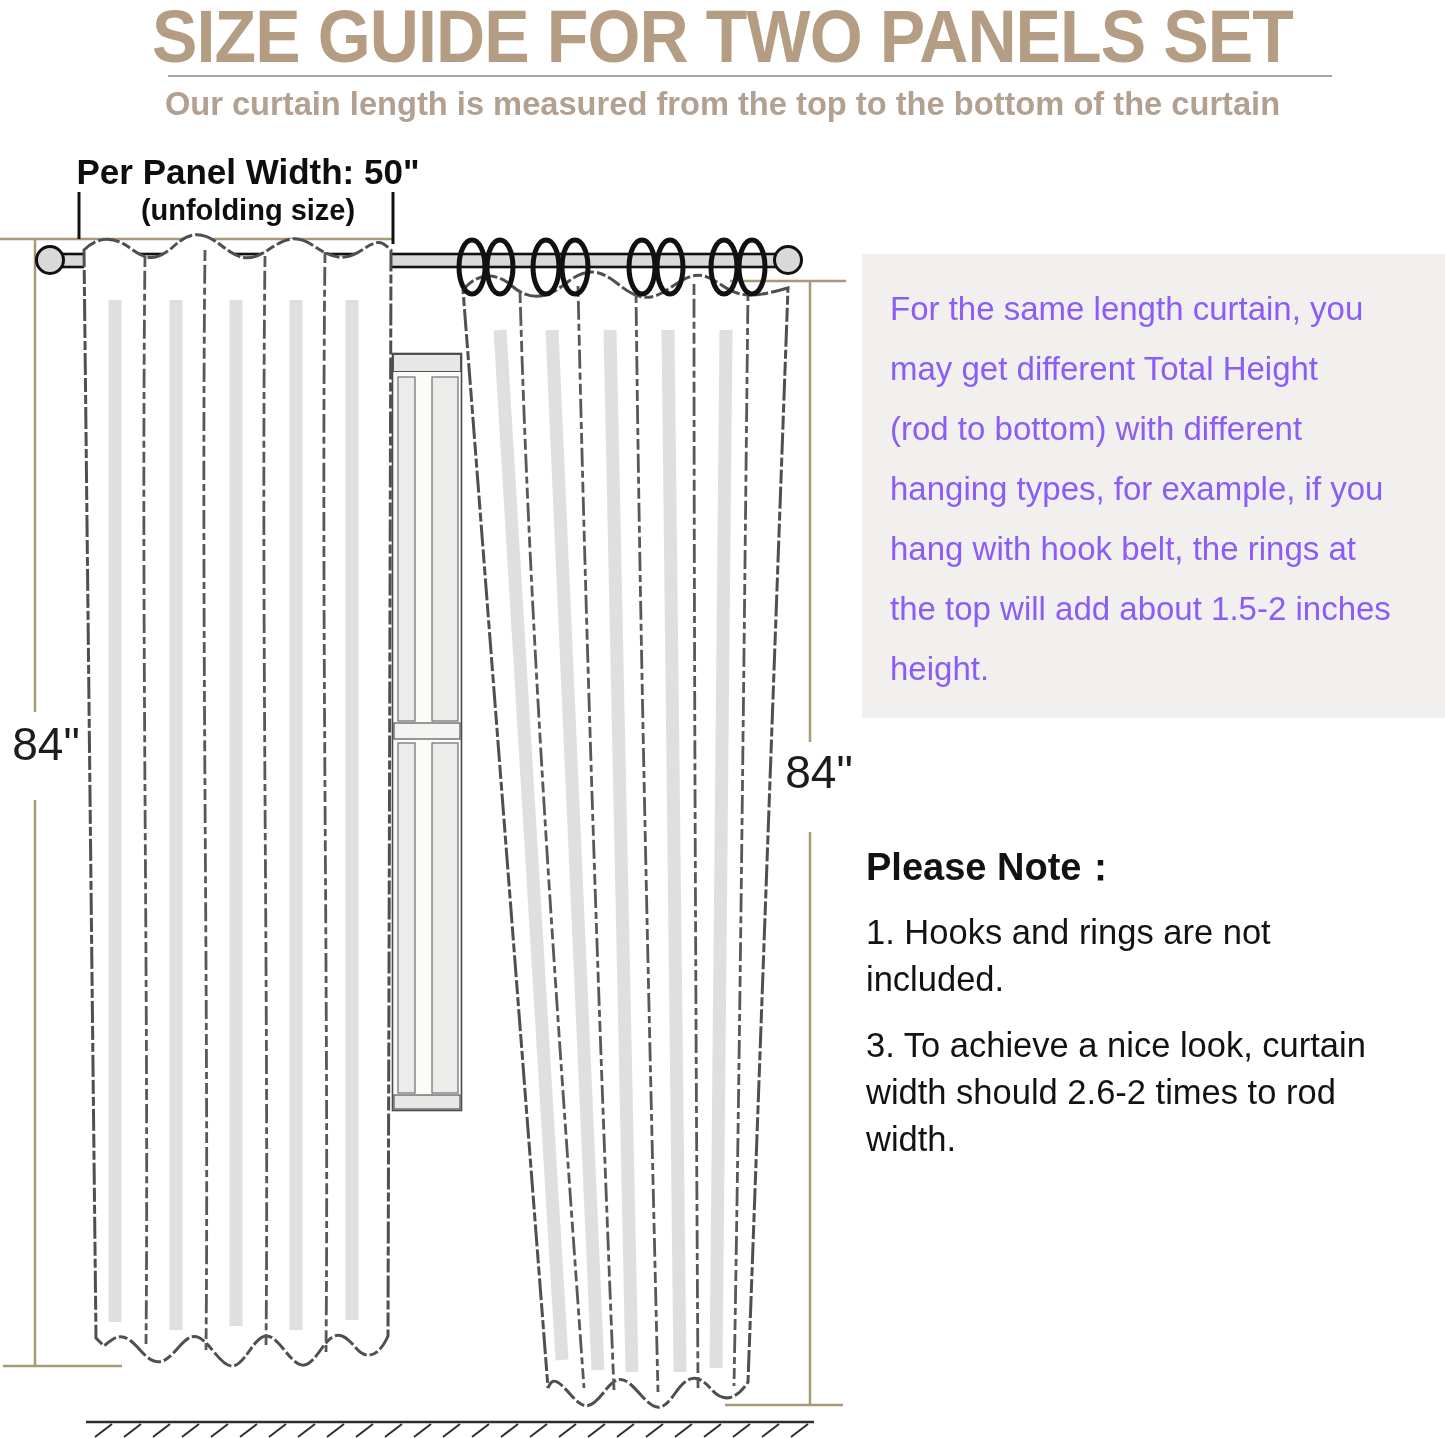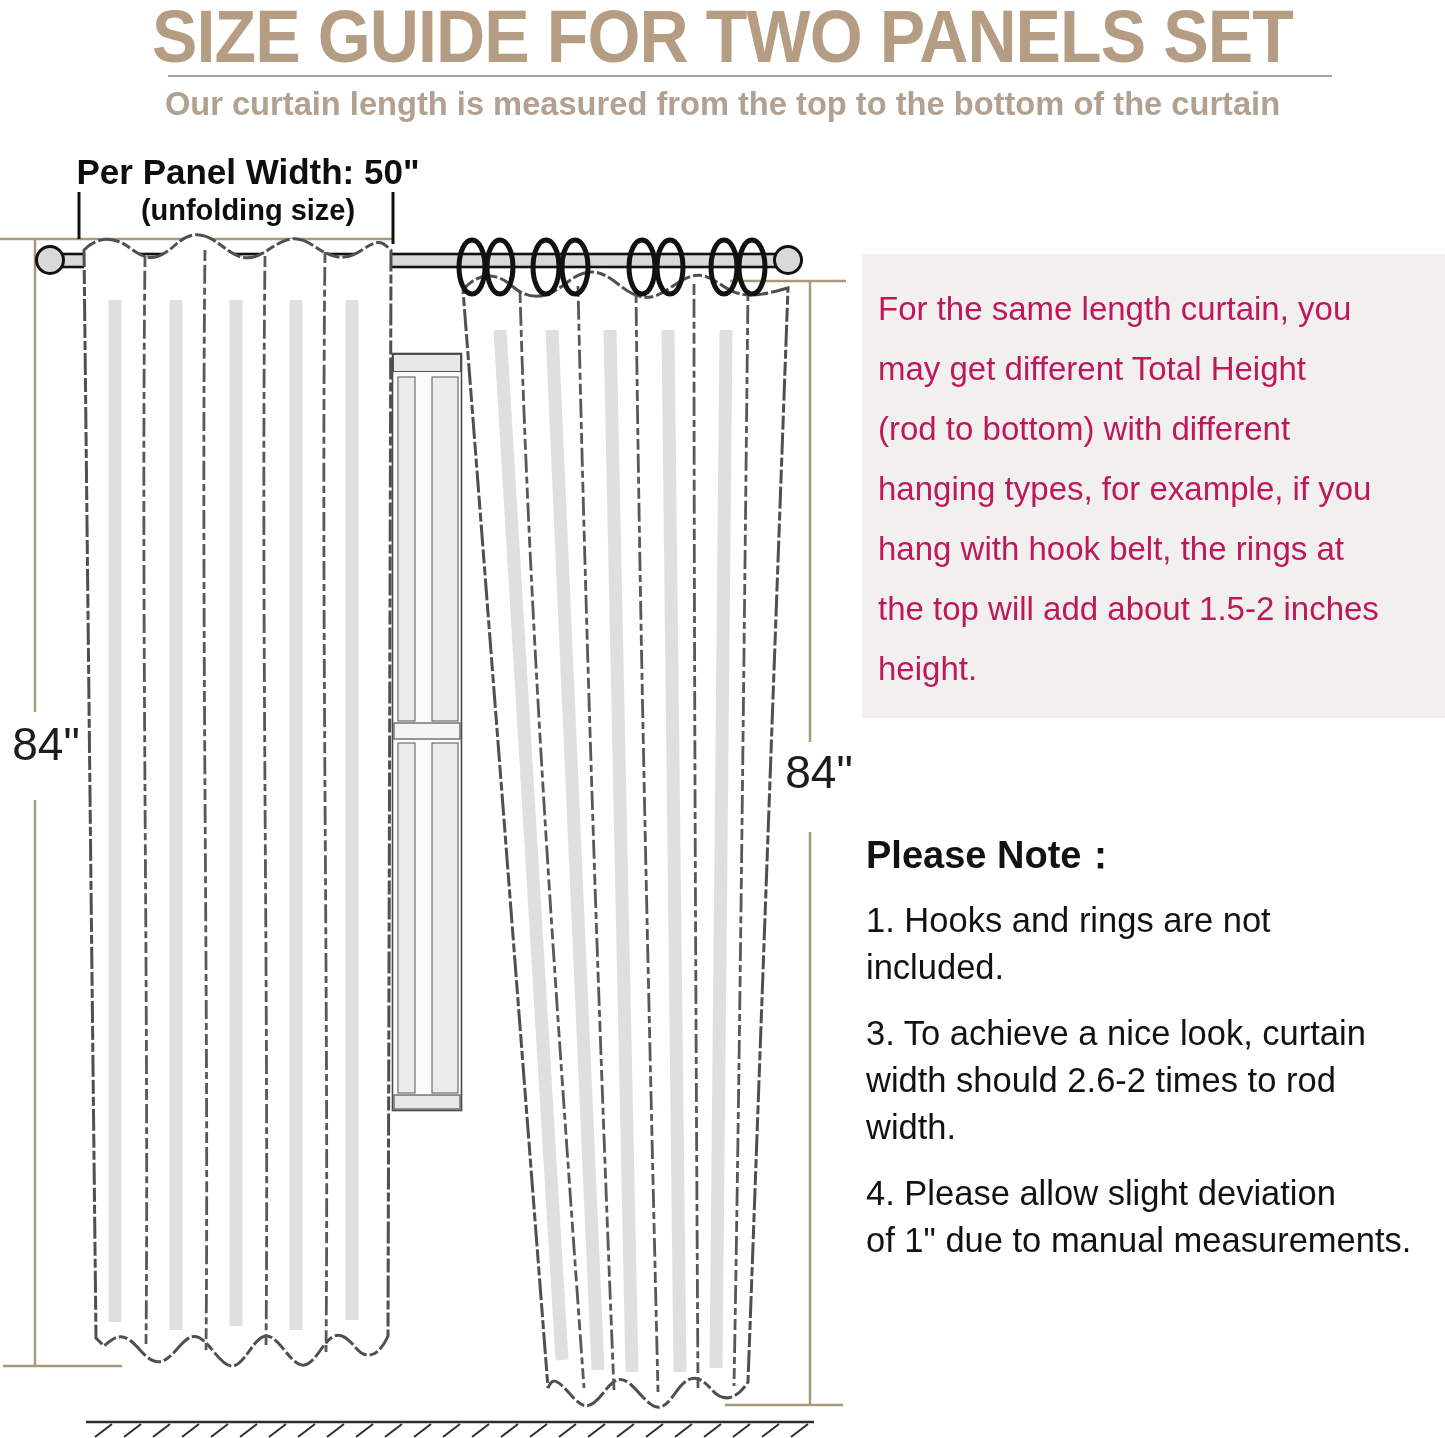--- a/index.html
+++ b/index.html
@@ -7,23 +7,23 @@
          font-family:"Liberation Sans","DejaVu Sans",sans-serif;}
   .abs{position:absolute;}
   
   #title{top:-6px;left:0;width:1445px;text-align:center;font-size:74px;font-weight:bold;
          letter-spacing:-1px;transform:scaleX(0.92);transform-origin:50% 0;white-space:nowrap;}
   #divider{top:75px;left:168px;width:1164px;height:2px;background:#a6a49f;}
   #subtitle{top:84px;left:0;width:1445px;text-align:center;font-size:34px;font-weight:bold;
             transform:scaleX(0.96);transform-origin:50% 0;white-space:nowrap;}
   
   #infoBox{left:862px;top:254px;width:583px;height:464px;background:#f2f0ee;}
-  #infoText{padding:25px 10px 0 16px;font-size:33px;line-height:60px;color:#be185d;white-space:pre-line;}
+  #infoText{padding:25px 10px 0 28px;font-size:33px;line-height:60px;color:#8b5cf6;white-space:pre-line;}
   #notes{left:866px;top:830px;width:578px;color:#121212;}
-  #notesHeading{font-size:38px;font-weight:bold;margin:0 0 16px 0;}
+  #notesHeading{font-size:38px;font-weight:bold;margin:12px 0 16px 0;}
   .noteItem{font-size:34.5px;line-height:47px;margin:0 0 19px 0;white-space:pre-line;}
   
   #diagramSvg{left:0;top:0;width:1445px;height:1438px;}
   #diagramSvg text{font-family:"Liberation Sans","DejaVu Sans",sans-serif;}
   .measure{stroke:#a89a78;stroke-width:2.5;fill:none;}
   .bracket{stroke:#111;stroke-width:3;fill:none;}
   .panel{fill:#ffffff;stroke:#4f4f4f;stroke-width:3;stroke-dasharray:14 3 22 3 9 3;}
   .fold{fill:none;stroke:#585858;stroke-width:2.8;stroke-dasharray:11 4 19 4 7 4;}
   .shade{fill:none;stroke:#dcdcdc;stroke-width:13;opacity:.9;}
   .ring{fill:none;stroke:#111;stroke-width:5;}
@@ -162,17 +162,15 @@
 height.</div>
   </div>
 
   <div id="notes" class="abs">
     <div id="notesHeading">Please Note：</div>
     <div class="noteItem">1. Hooks and rings are not
 included.</div>
     <div class="noteItem">3. To achieve a nice look, curtain
 width should 2.6-2 times to rod
 width.</div>
-    <div class="noteItem">4. Please allow slight deviation
-of 1" due to manual measurements.</div>
   </div>
 
 </div>
 
 </body></html>

